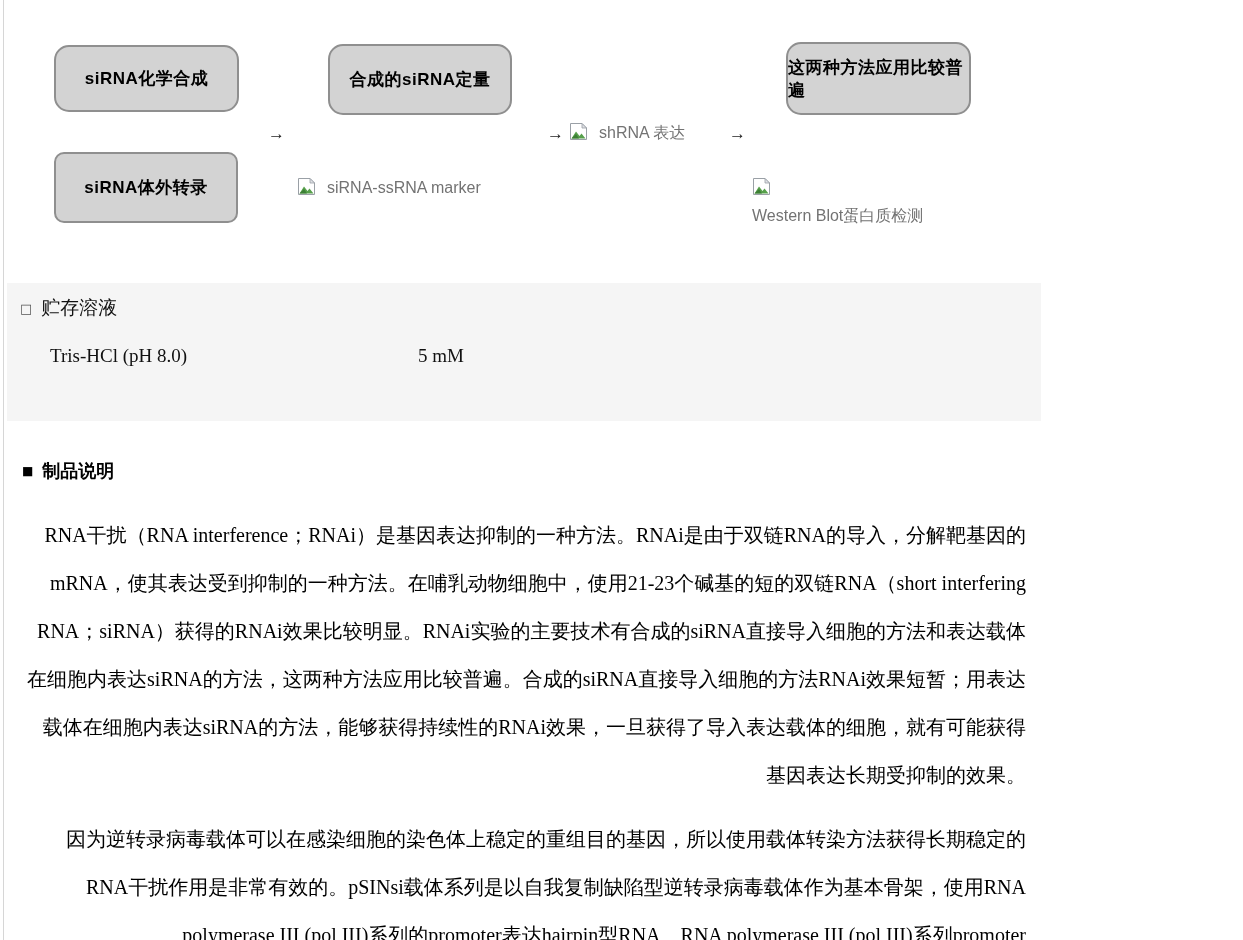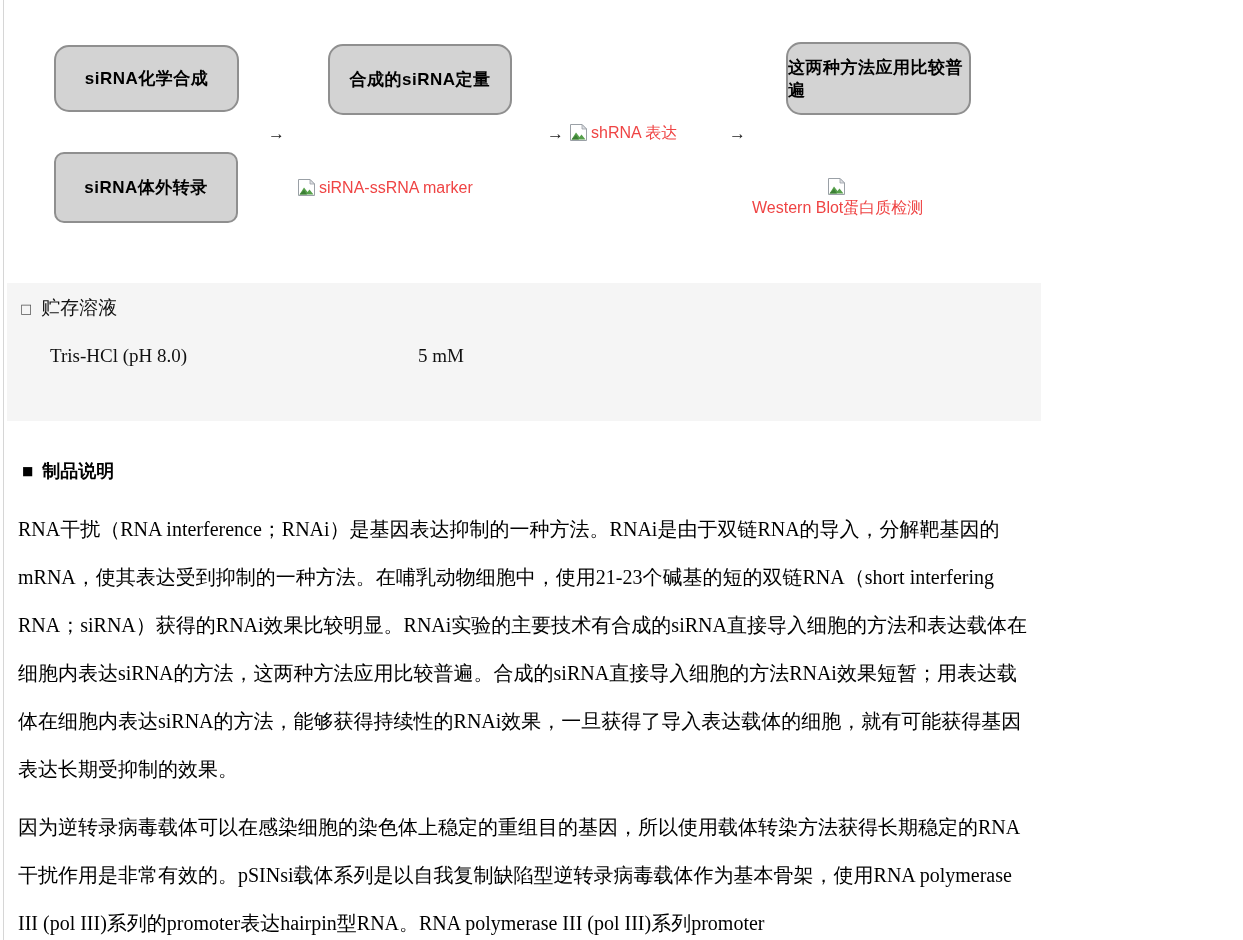--- a/index.html
+++ b/index.html
@@ -38,22 +38,22 @@
   .box-4 { left:23px;  top:152px; width:184px; height:71px;border-radius:10px; }
   .arrow {
     position:absolute; font-size:17px; color:#222;
     line-height:19px;
   }
   .arrow-1 { left:268px; top:124px; }
   .arrow-2 { left:547px; top:124px; }
   .arrow-3 { left:729px; top:124px; }
   .imgitem {
     position:absolute;
-    display:flex; align-items:center; gap:1px;
-    font-size:16px; color:#ef4444; line-height:21px;
+    display:flex; align-items:flex-start; gap:9px;
+    font-size:16px; color:#737373; line-height:21px;
     white-space:nowrap;
   }
   .imgitem-shrna   { left:569px; top:122px; }
   .imgitem-marker  { left:297px; top:177px; }
   .imgitem-western { left:752px; top:177px;flex-direction:column; }
   .imgicon { width:19px; height:19px; flex:0 0 auto; margin-right:2px; }
 
   
   .storage {
     position:absolute; left:7px; top:283px;
@@ -91,21 +91,21 @@
     font-family:"DejaVu Sans", sans-serif;
   }
   .body-text {
     position:absolute; left:8px; top:495px;
     width:1034px;
     font-family:"Liberation Serif", serif;
     font-size:20px; line-height:48px;
     color:#000;
     text-align:left;
   }
-  .body-text p { margin:10px; padding:0; }
+  .body-text p { margin:16px; padding:0;text-align:right; }
 </style>
 </head>
 <body>
 
 <div class="page">
   <div class="left-rule"></div>
 
   <div class="diagram">
     <div class="flowbox box-1">siRNA化学合成</div>
     <div class="flowbox box-2">合成的siRNA定量</div>

